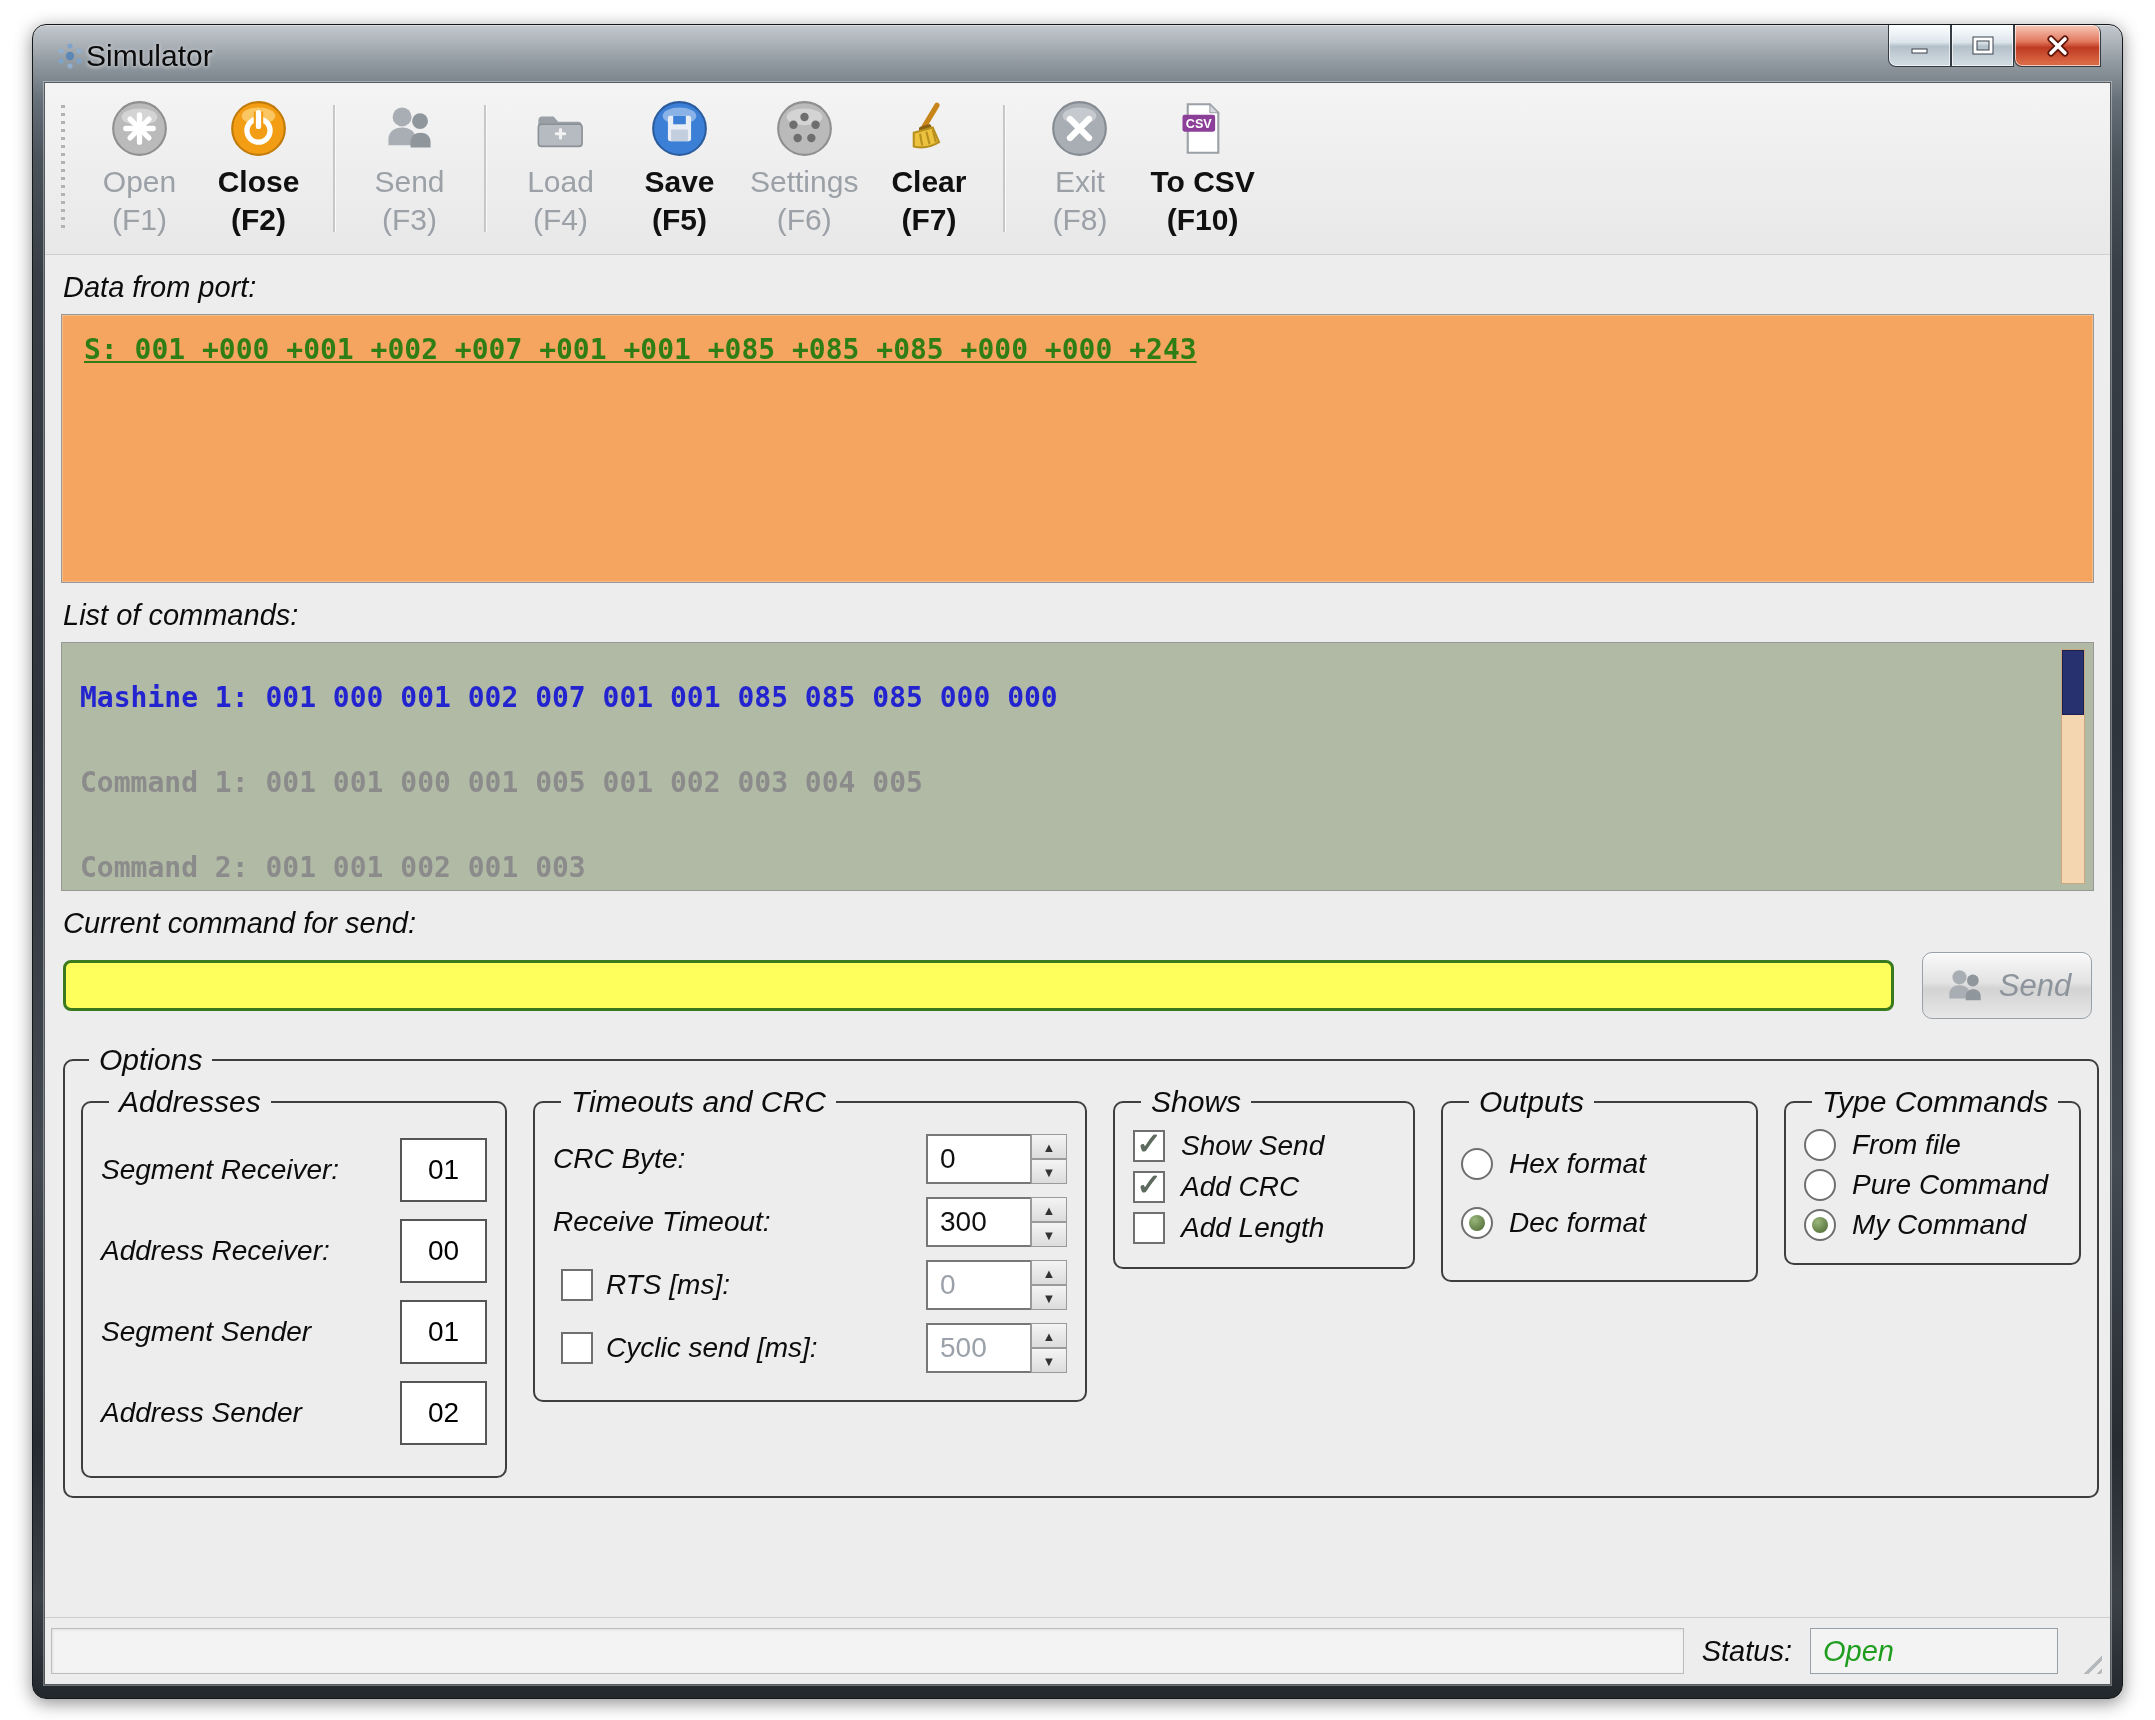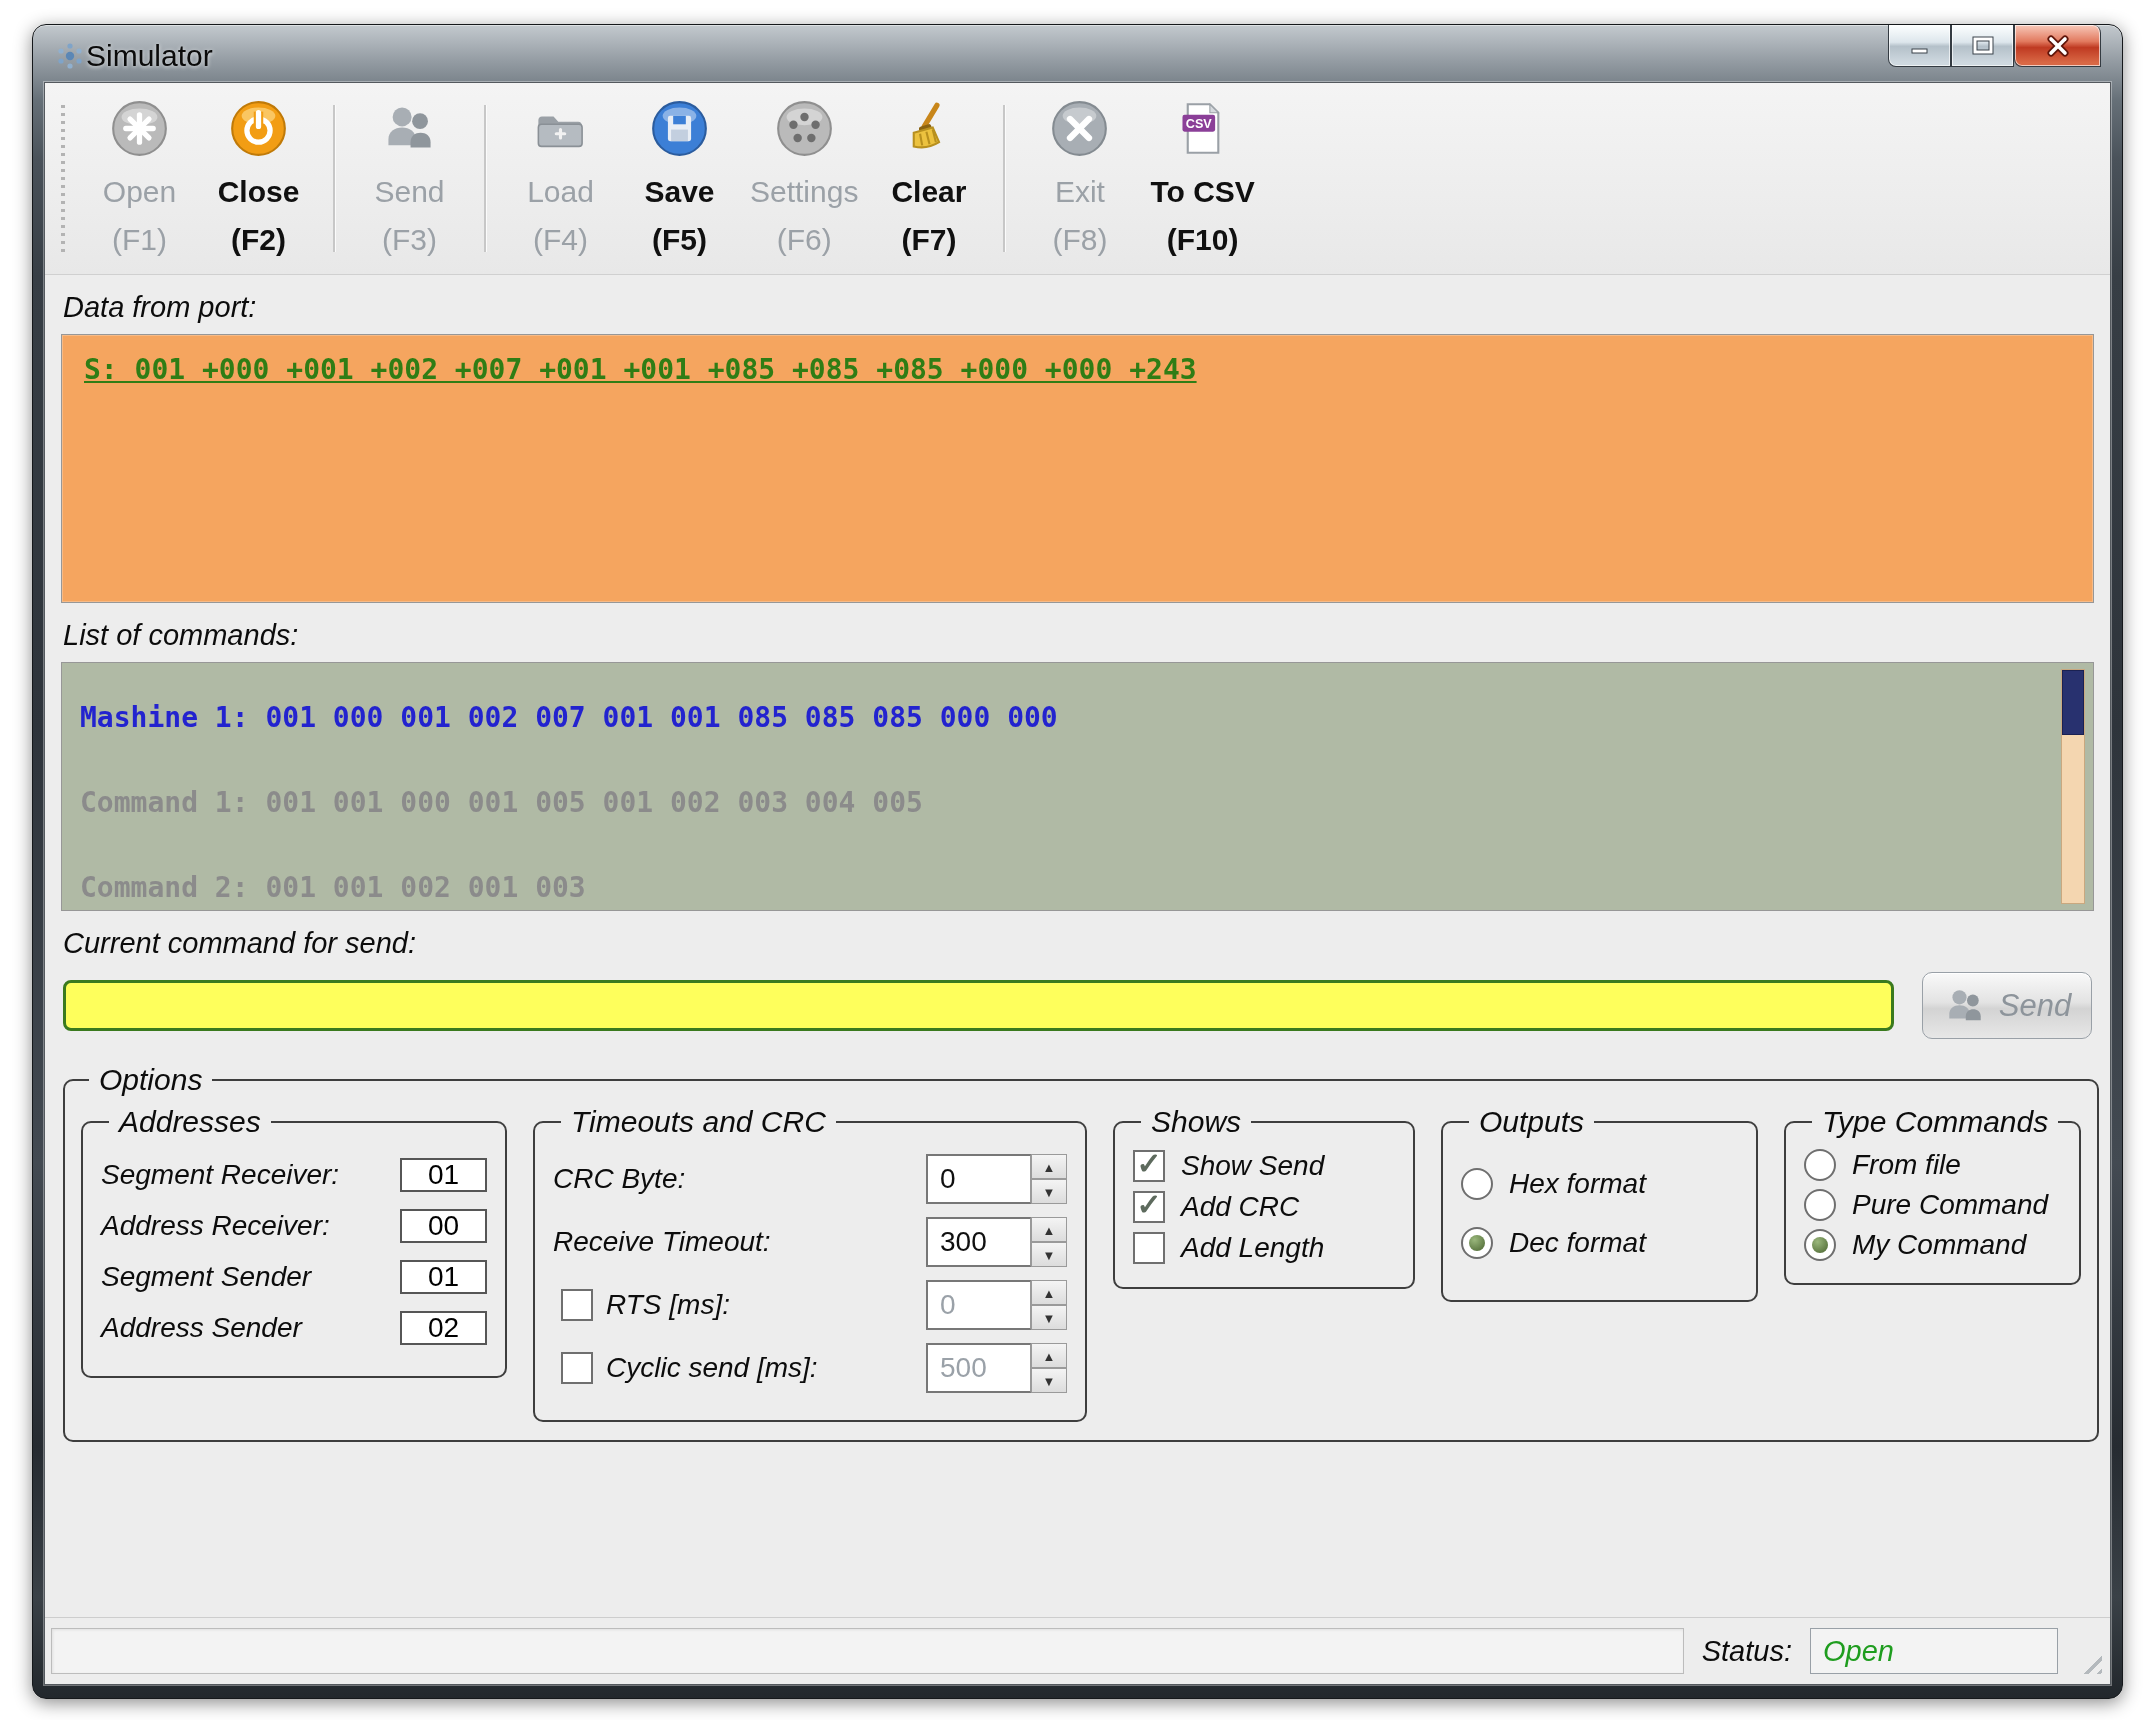--- a/index.html
+++ b/index.html
@@ -27,21 +27,21 @@
     background:linear-gradient(180deg,#f8c9ba,#e27a5f 40%,#bf3a22 55%,#d96845 92%); }
 
   .client { flex:1; display:flex; flex-direction:column; background:#ededed; border:1px solid #54595e;
     box-shadow:0 0 0 1px rgba(255,255,255,.35); overflow:hidden; }
 
   
   .toolbar { display:flex; align-items:stretch; gap:6px; padding:14px 10px 14px 16px;
     border-bottom:1px solid #d0d0d0; background:linear-gradient(#f4f4f4,#e8e8e8); }
   .gripper { width:4px; margin:8px 12px 8px 0;
     background-image:repeating-linear-gradient(180deg,#b3b3b3 0 3px, transparent 3px 8px); }
-  .tbtn { min-width:113px; padding:2px 8px; display:flex; flex-direction:column; align-items:center; gap:12px;
+  .tbtn { min-width:113px; padding:2px 8px; display:flex; flex-direction:column; align-items:center; gap:2px;
     background:transparent; border:none; cursor:pointer; }
   .tbtn .ic { width:59px; height:59px; margin-bottom:4px; }
   .tbtn .lab, .tbtn .key { font-size:30px; line-height:36px; color:#101010; font-weight:600; white-space:nowrap; }
   .tbtn.disabled .lab, .tbtn.disabled .key { color:#9ba1a7; font-weight:400; }
   .tsep { width:2px; margin:8px 12px; background:#c7c7c7; box-shadow:1px 0 0 #fbfbfb; }
 
   
   .content { flex:1; display:flex; flex-direction:column; padding:0 16px; }
   .sec-label { font-size:29px; font-style:italic; color:#0c0c0c; margin:16px 2px 10px; }
   .data-box { height:269px; background:#f5a55f; border:1px solid #979797;
@@ -68,21 +68,21 @@
   
   fieldset { border:2px solid #3e3e3e; border-radius:10px; }
   legend { font-style:italic; font-size:30px; color:#0c0c0c; padding:0 10px; margin-left:8px; white-space:nowrap; }
   .options { margin:16px 2px 10px; padding:2px 16px 18px; }
   .opt-row { display:flex; align-items:flex-start; gap:26px; margin-top:6px; }
   .group { padding:2px 18px 14px; background:#ededed; }
 
   .g-addresses { width:426px; }
   .addr-row { display:flex; justify-content:space-between; align-items:center; margin:17px 0; }
   .f-label { font-size:28px; font-style:italic; color:#0c0c0c; white-space:nowrap; }
-  .addr-input { width:87px; height:34px; border:2px solid #565656; text-align:center; font-size:28px; background:#fff; outline:none; }
+  .addr-input { width:87px; height:64px; border:2px solid #565656; text-align:center; font-size:28px; background:#fff; outline:none; }
 
   .g-timeouts { width:554px; }
   .time-row { display:flex; justify-content:space-between; align-items:center; margin:13px 0; }
   .lab-wrap { display:flex; align-items:center; gap:13px;padding-left:8px; }
   .spinner { display:flex; height:50px; }
   .spin-val { width:105px; background:#fff; border:2px solid #777; border-right:1px solid #999;
     font-size:28px; padding-left:12px; display:flex; align-items:center; color:#101010; }
   .spinner.disabled .spin-val { color:#9aa1a8; }
   .spin-btns { width:36px; display:flex; flex-direction:column; }
   .spin-b { flex:1; background:linear-gradient(#f4f4f4,#dcdcdc); border:1px solid #9a9a9a;

